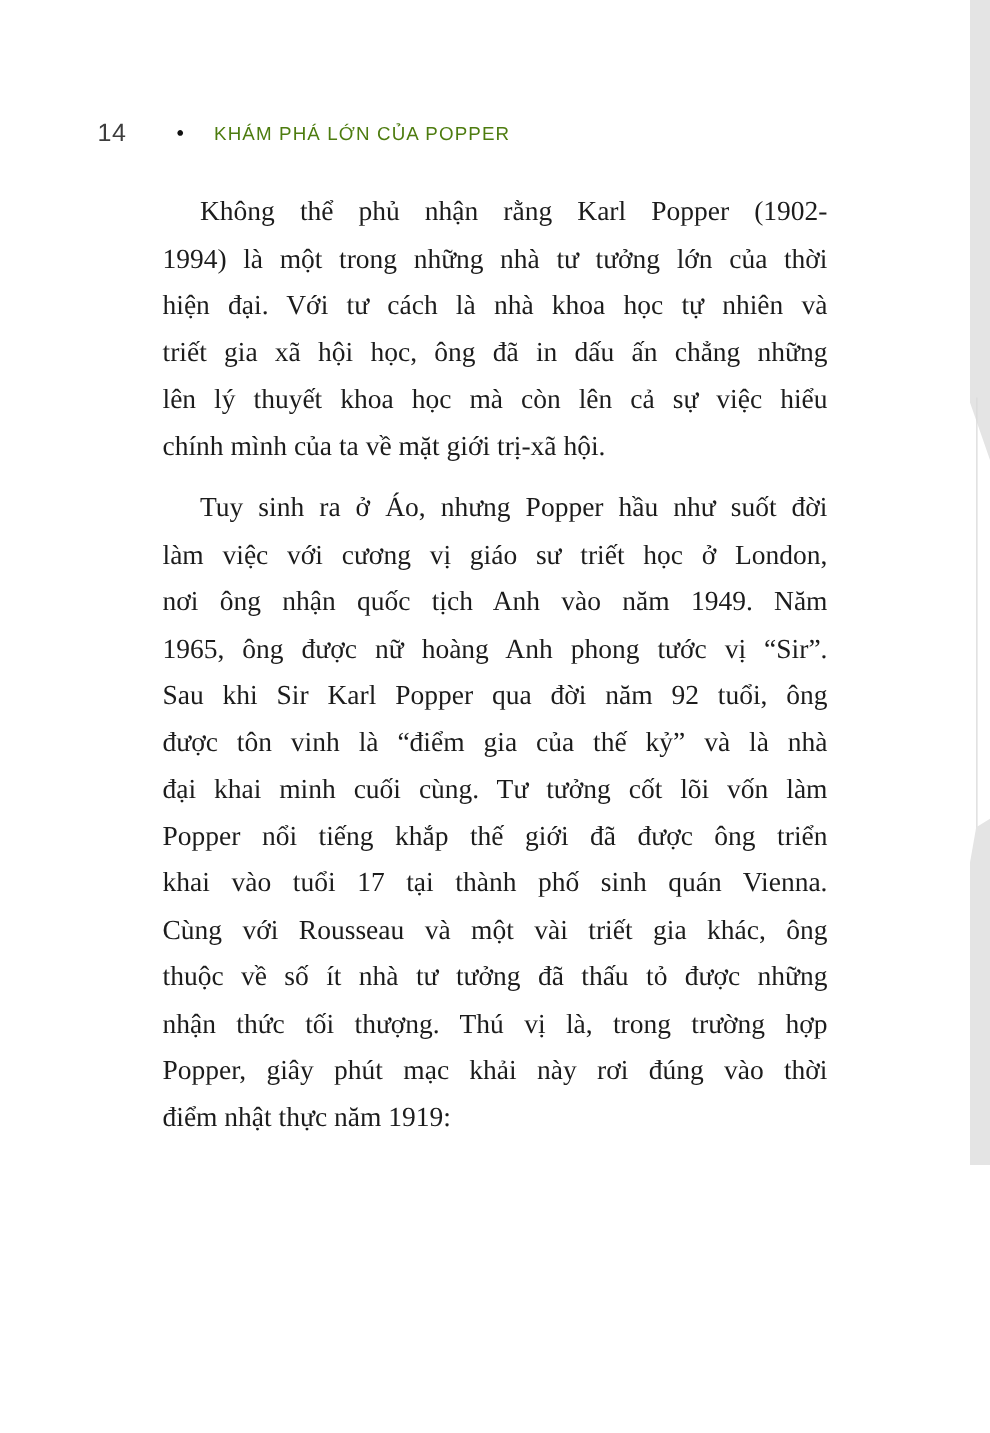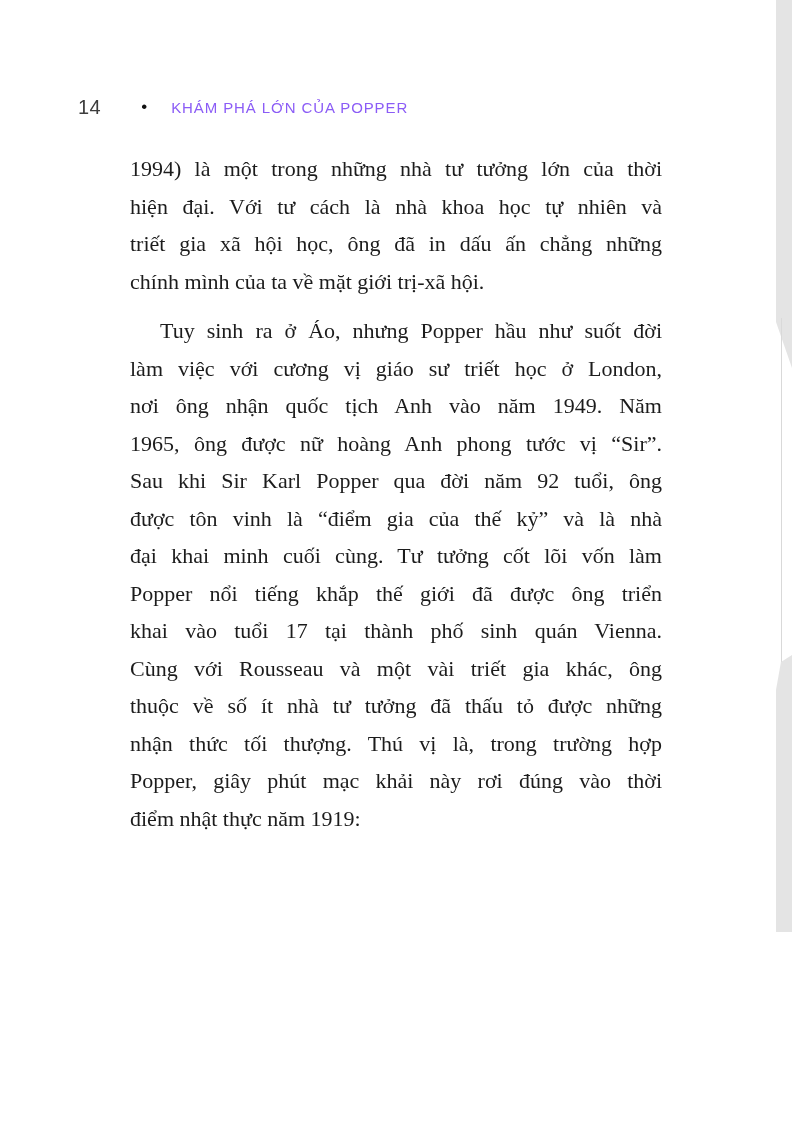--- a/index.html
+++ b/index.html
@@ -28,21 +28,21 @@
   }
   .separator-dot {
     font-size: 17px;
     color: #111111;
     margin-left: 40px;
     line-height: 1;
     transform: translateY(-1px);
   }
   .running-title {
     font-size: 15px;
-    color: #8b5cf6;
+    color: #4d7c0f;
     letter-spacing: 0.9px;
     margin-left: 24px;
   }
   
   .body-text {
     position: absolute;
     left: 130px;
     top: 150px;
     width: 532px;
     color: #1c1c1c;
@@ -92,23 +92,25 @@
 <div class="screen">
 
   <div class="page-header">
     <span class="page-number">14</span>
     <span class="separator-dot">•</span>
     <span class="running-title">KHÁM PHÁ LỚN CỦA POPPER</span>
   </div>
 
   <div class="body-text">
     <div class="paragraph">
+        <div class="line first">Không thể phủ nhận rằng Karl Popper (1902-</div>
         <div class="line">1994) là một trong những nhà tư tưởng lớn của thời</div>
         <div class="line">hiện đại. Với tư cách là nhà khoa học tự nhiên và</div>
         <div class="line">triết gia xã hội học, ông đã in dấu ấn chẳng những</div>
+        <div class="line">lên lý thuyết khoa học mà còn lên cả sự việc hiểu</div>
         <div class="line last">chính mình của ta về mặt giới trị-xã hội.</div>
       </div>
     <div class="paragraph">
         <div class="line first">Tuy sinh ra ở Áo, nhưng Popper hầu như suốt đời</div>
         <div class="line">làm việc với cương vị giáo sư triết học ở London,</div>
         <div class="line">nơi ông nhận quốc tịch Anh vào năm 1949. Năm</div>
         <div class="line">1965, ông được nữ hoàng Anh phong tước vị “Sir”.</div>
         <div class="line">Sau khi Sir Karl Popper qua đời năm 92 tuổi, ông</div>
         <div class="line">được tôn vinh là “điểm gia của thế kỷ” và là nhà</div>
         <div class="line">đại khai minh cuối cùng. Tư tưởng cốt lõi vốn làm</div>

